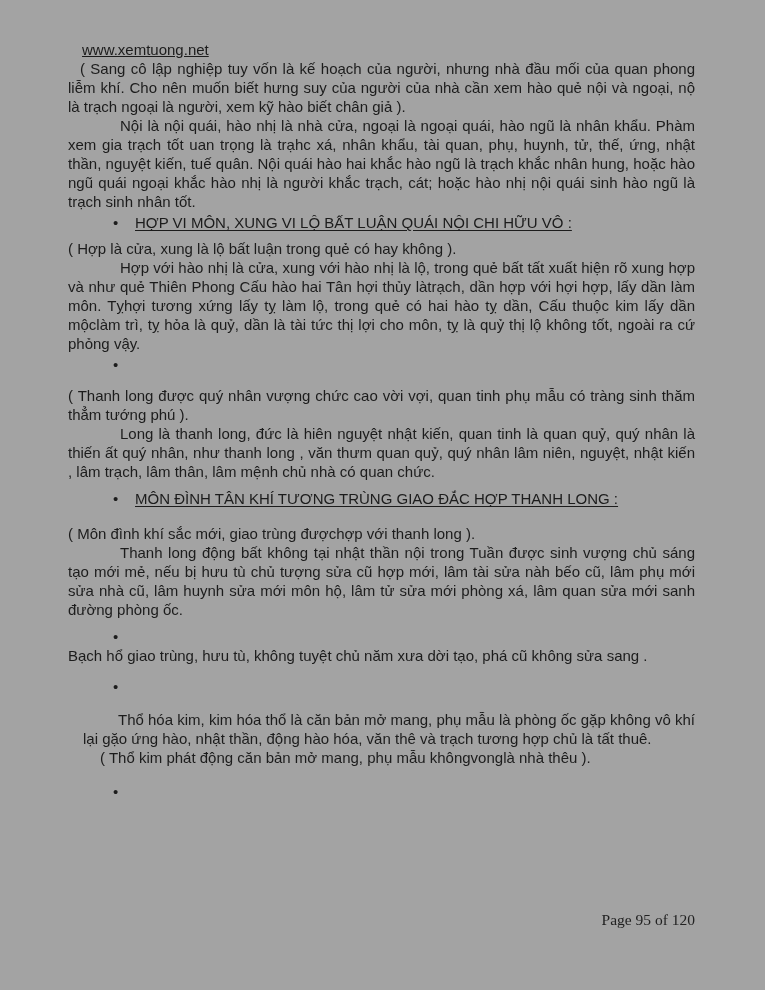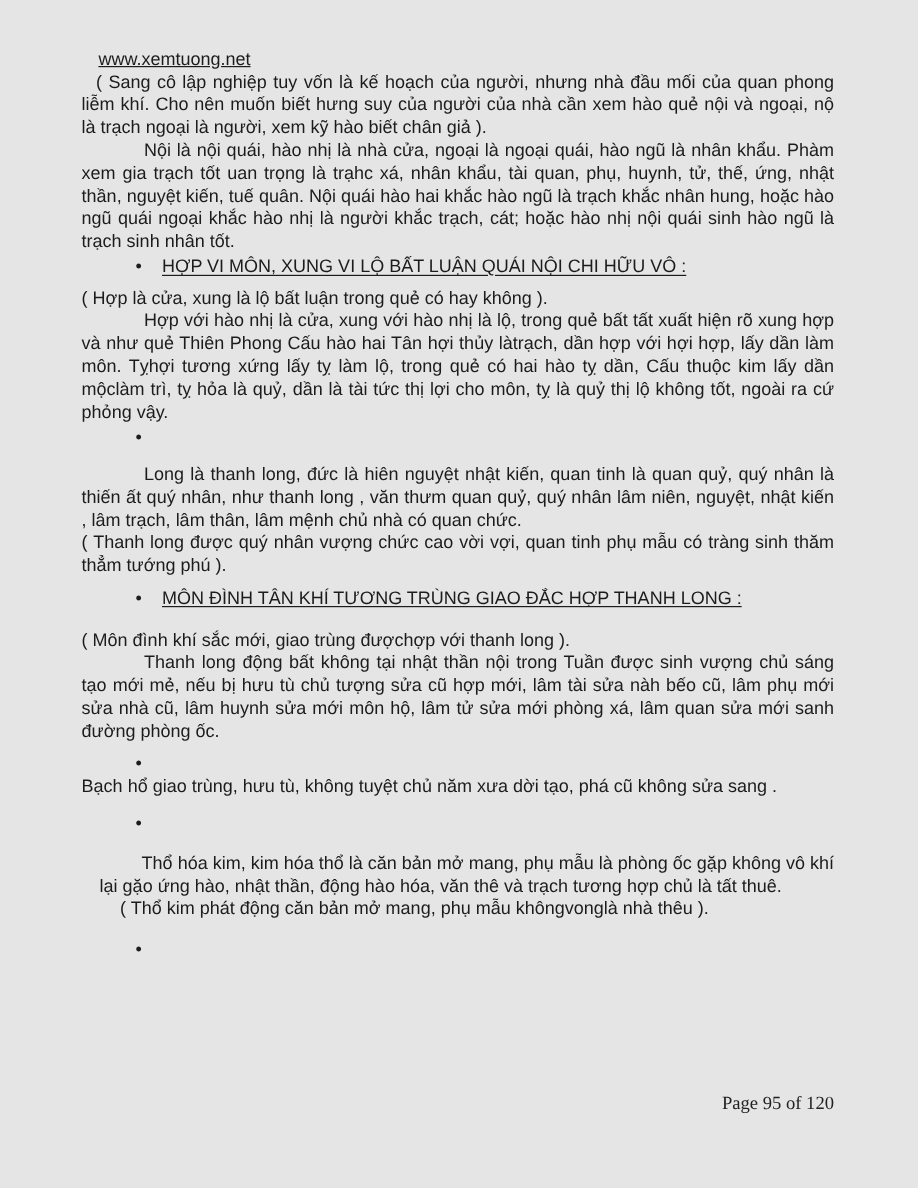--- a/index.html
+++ b/index.html
@@ -1,19 +1,19 @@
 <!DOCTYPE html>
 <html><head>
 <meta charset="utf-8">
 <style>
   html,body { margin:0; padding:0; background:#ffffff; }
   .doc-page {
     position:relative;
     width:765px; height:990px;
-    background:#e5e5e5;
+    background:#a3a3a3;
     overflow:hidden;
     box-sizing:border-box;
     padding:40px 70px 0 68px;
     font-family:"Liberation Sans","DejaVu Sans",sans-serif;
     font-size:15px; line-height:19px;
     color:#1c1c1c;
   }
   .site-link {
     display:inline-block;
     margin-left:14px;
@@ -64,22 +64,22 @@
   <div class="pgroup mt7">
     <p class="body-par">( Hợp là cửa, xung là lộ bất luận trong quẻ có hay không ).</p>
     <p class="body-par indent">Hợp với hào nhị là cửa, xung với hào nhị là lộ, trong quẻ bất tất xuất hiện rõ xung hợp và như quẻ Thiên Phong Cấu hào hai Tân hợi thủy làtrạch, dần hợp với hợi hợp, lấy dần làm môn. Tỵhợi tương xứng lấy tỵ làm lộ, trong quẻ có hai hào tỵ dần, Cấu thuộc kim lấy dần mộclàm trì, tỵ hỏa là quỷ, dần là tài tức thị lợi cho môn, tỵ là quỷ thị lộ không tốt, ngoài ra cứ phỏng vậy.</p>
   </div>
 
   <div class="heading mt2">
     <span class="bullet">•</span>
   </div>
 
   <div class="pgroup mt12">
+    <p class="body-par">( Thanh long được quý nhân vượng chức cao vời vợi, quan tinh phụ mẫu có tràng sinh thăm thẳm tướng phú ).</p>
     <p class="body-par indent">Long là thanh long, đức là hiên nguyệt nhật kiến, quan tinh là quan quỷ, quý nhân là thiến ất quý nhân, như thanh long , văn thưm quan quỷ, quý nhân lâm niên, nguyệt, nhật kiến , lâm trạch, lâm thân, lâm mệnh chủ nhà có quan chức.</p>
-    <p class="body-par">( Thanh long được quý nhân vượng chức cao vời vợi, quan tinh phụ mẫu có tràng sinh thăm thẳm tướng phú ).</p>
   </div>
 
   <div class="heading mt8">
     <span class="bullet">•</span>
     <span class="htext">MÔN ĐÌNH TÂN KHÍ TƯƠNG TRÙNG GIAO ĐẮC HỢP THANH LONG :</span>
   </div>
 
   <div class="pgroup mt16">
     <p class="body-par">( Môn đình khí sắc mới, giao trùng đượchợp với thanh long ).</p>
     <p class="body-par indent">Thanh long động bất không tại nhật thần nội trong Tuần được sinh vượng chủ sáng tạo mới mẻ, nếu bị hưu tù chủ tượng sửa cũ hợp mới, lâm tài sửa nàh bếo cũ, lâm phụ mới sửa nhà cũ, lâm huynh sửa mới môn hộ, lâm tử sửa mới phòng xá, lâm quan sửa mới sanh đường phòng ốc.</p>

